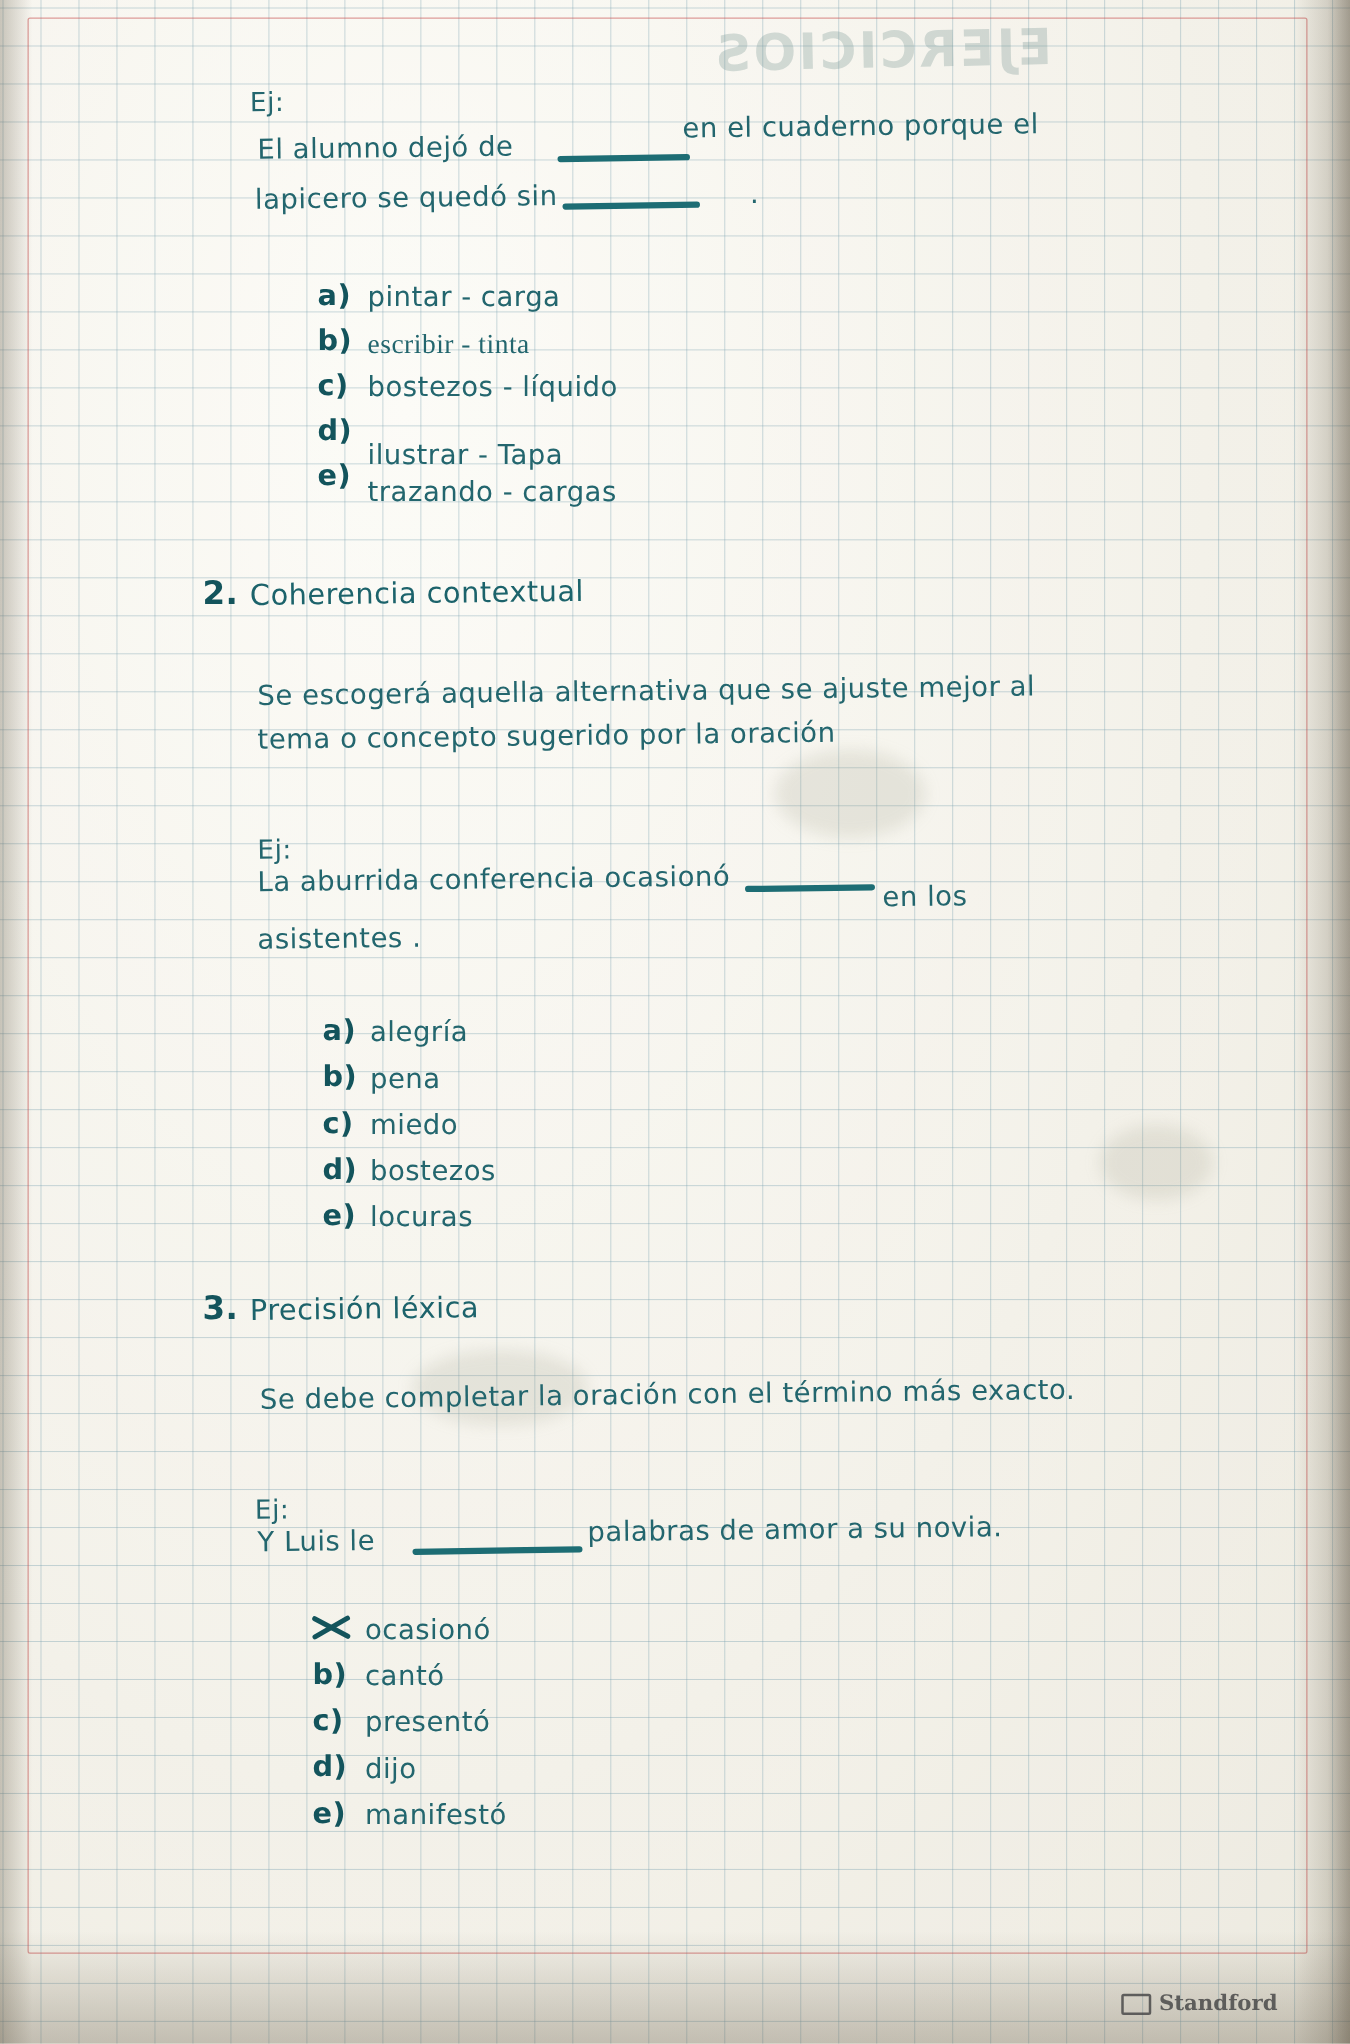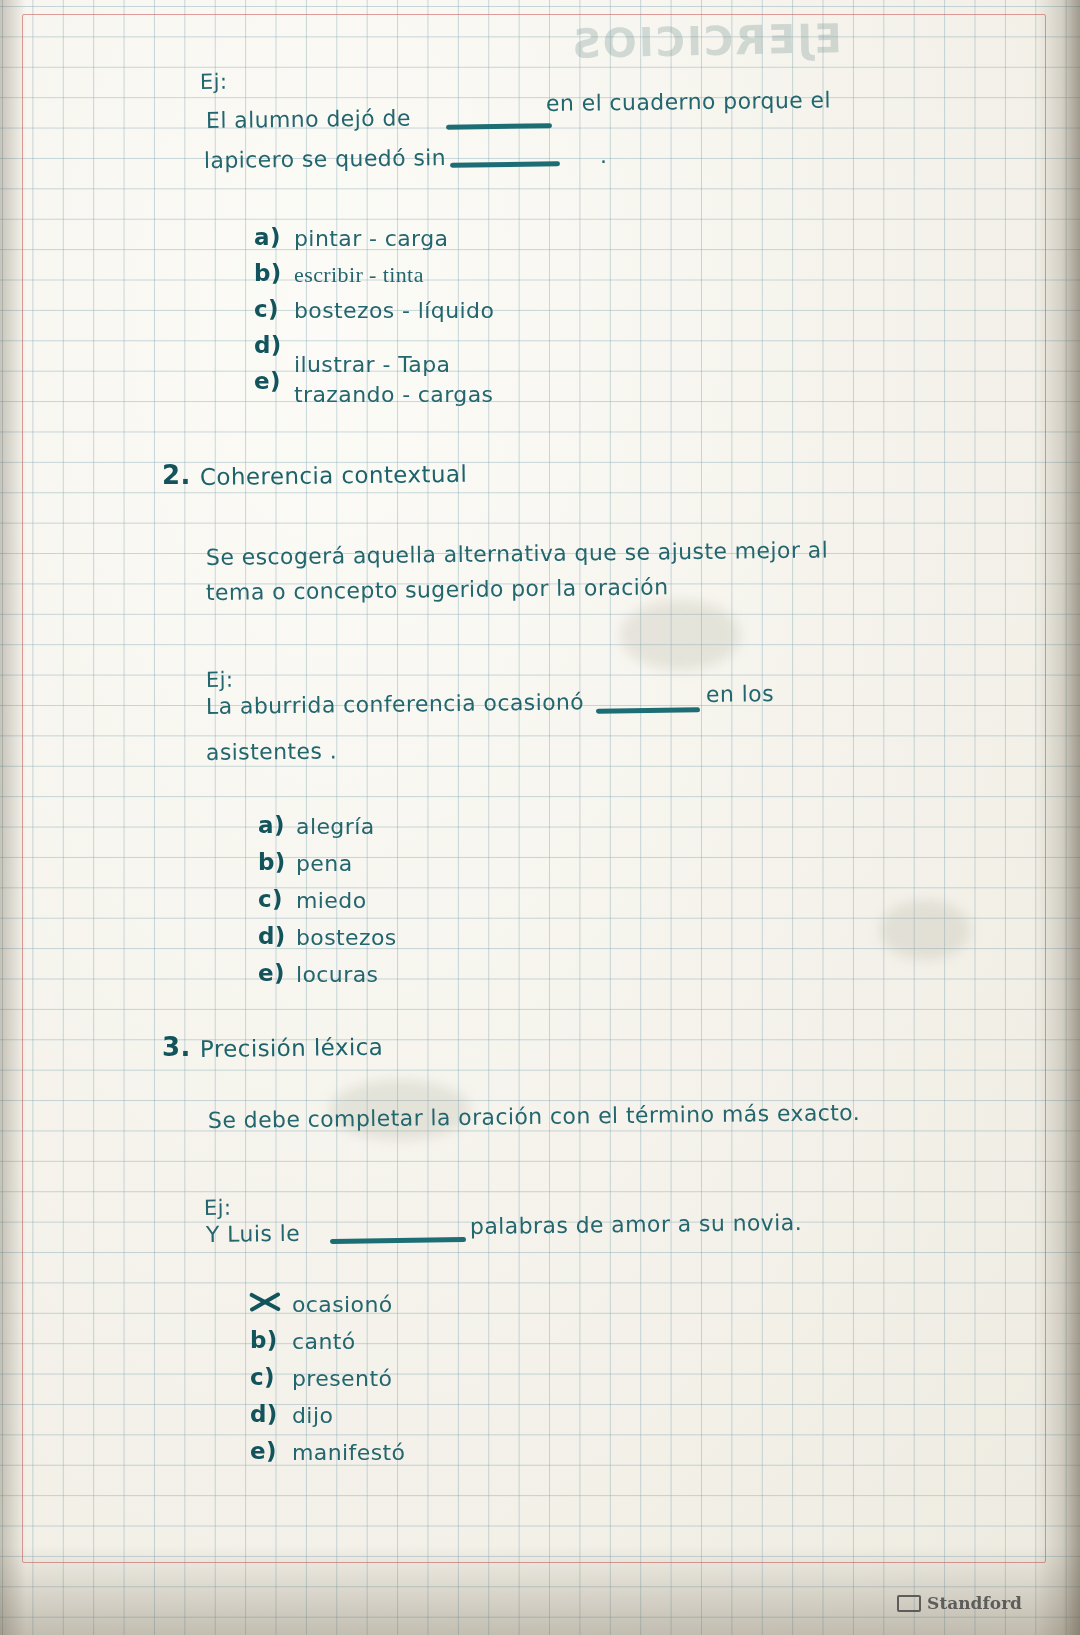--- a/index.html
+++ b/index.html
@@ -166,21 +166,21 @@
 
   <div class="ink heading-num" style="left:162px;top:460px;">2.</div>
   <div class="ink heading-txt slant" style="left:200px;top:464px;">Coherencia contextual</div>
 
   <div class="ink body-txt slant" style="left:206px;top:545px;">Se escogerá aquella alternativa que se ajuste mejor al</div>
   <div class="ink body-txt slant" style="left:206px;top:580px;">tema o concepto sugerido por la oración</div>
 
   <div class="ink ej slant" style="left:206px;top:668px;">Ej:</div>
   <div class="ink body-txt slant" style="left:206px;top:694px;">La aburrida conferencia ocasionó</div>
   <div class="blank" style="left:596px;top:708px;width:104px;"></div>
-  <div class="ink body-txt slant" style="left:706px;top:682px;">en los</div>
+  <div class="ink body-txt slant" style="left:706px;top:706px;">en los</div>
   <div class="ink body-txt slant" style="left:206px;top:740px;">asistentes .</div>
 
   <div>
     <div style="position:absolute;left:258px;top:812px;">
       <div style="position:relative;height:37px;">
         <span class="ink opt-letter" style="position:absolute;left:0;top:0;">a)</span>
         <span class="ink opt-text" style="position:absolute;left:38px;top:2px;">alegría</span>
       </div>
       <div style="position:relative;height:37px;">
         <span class="ink opt-letter" style="position:absolute;left:0;top:0;">b)</span>

